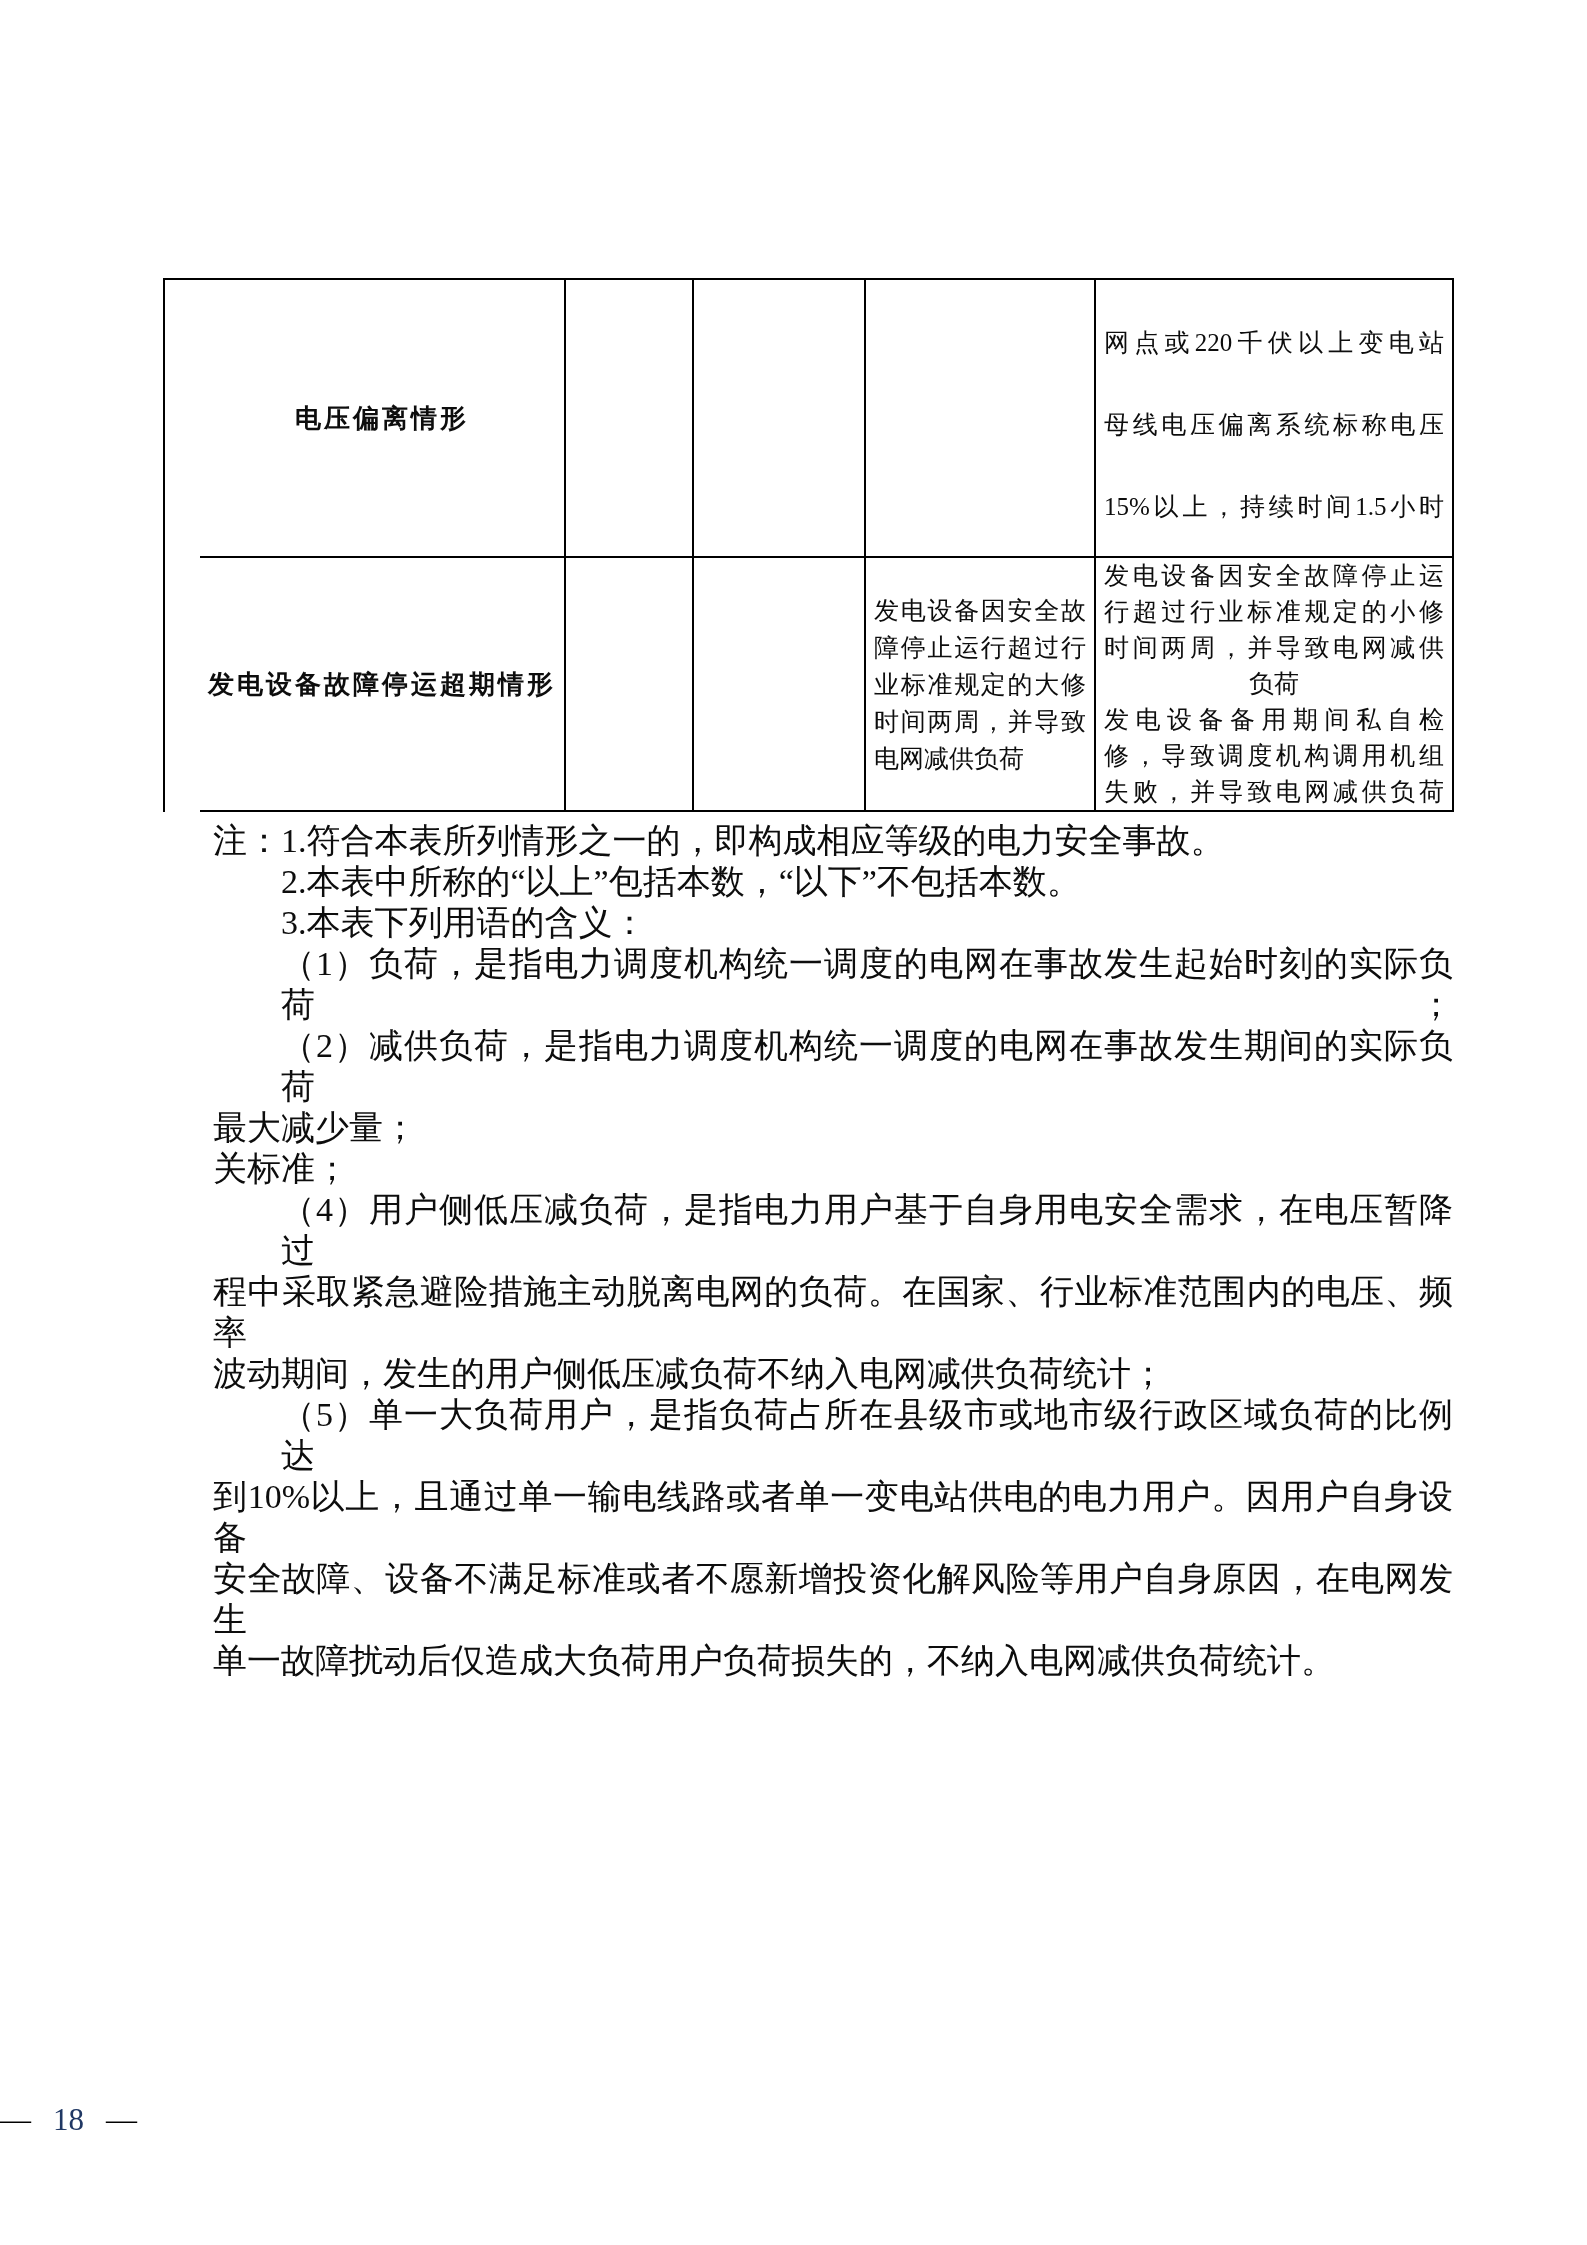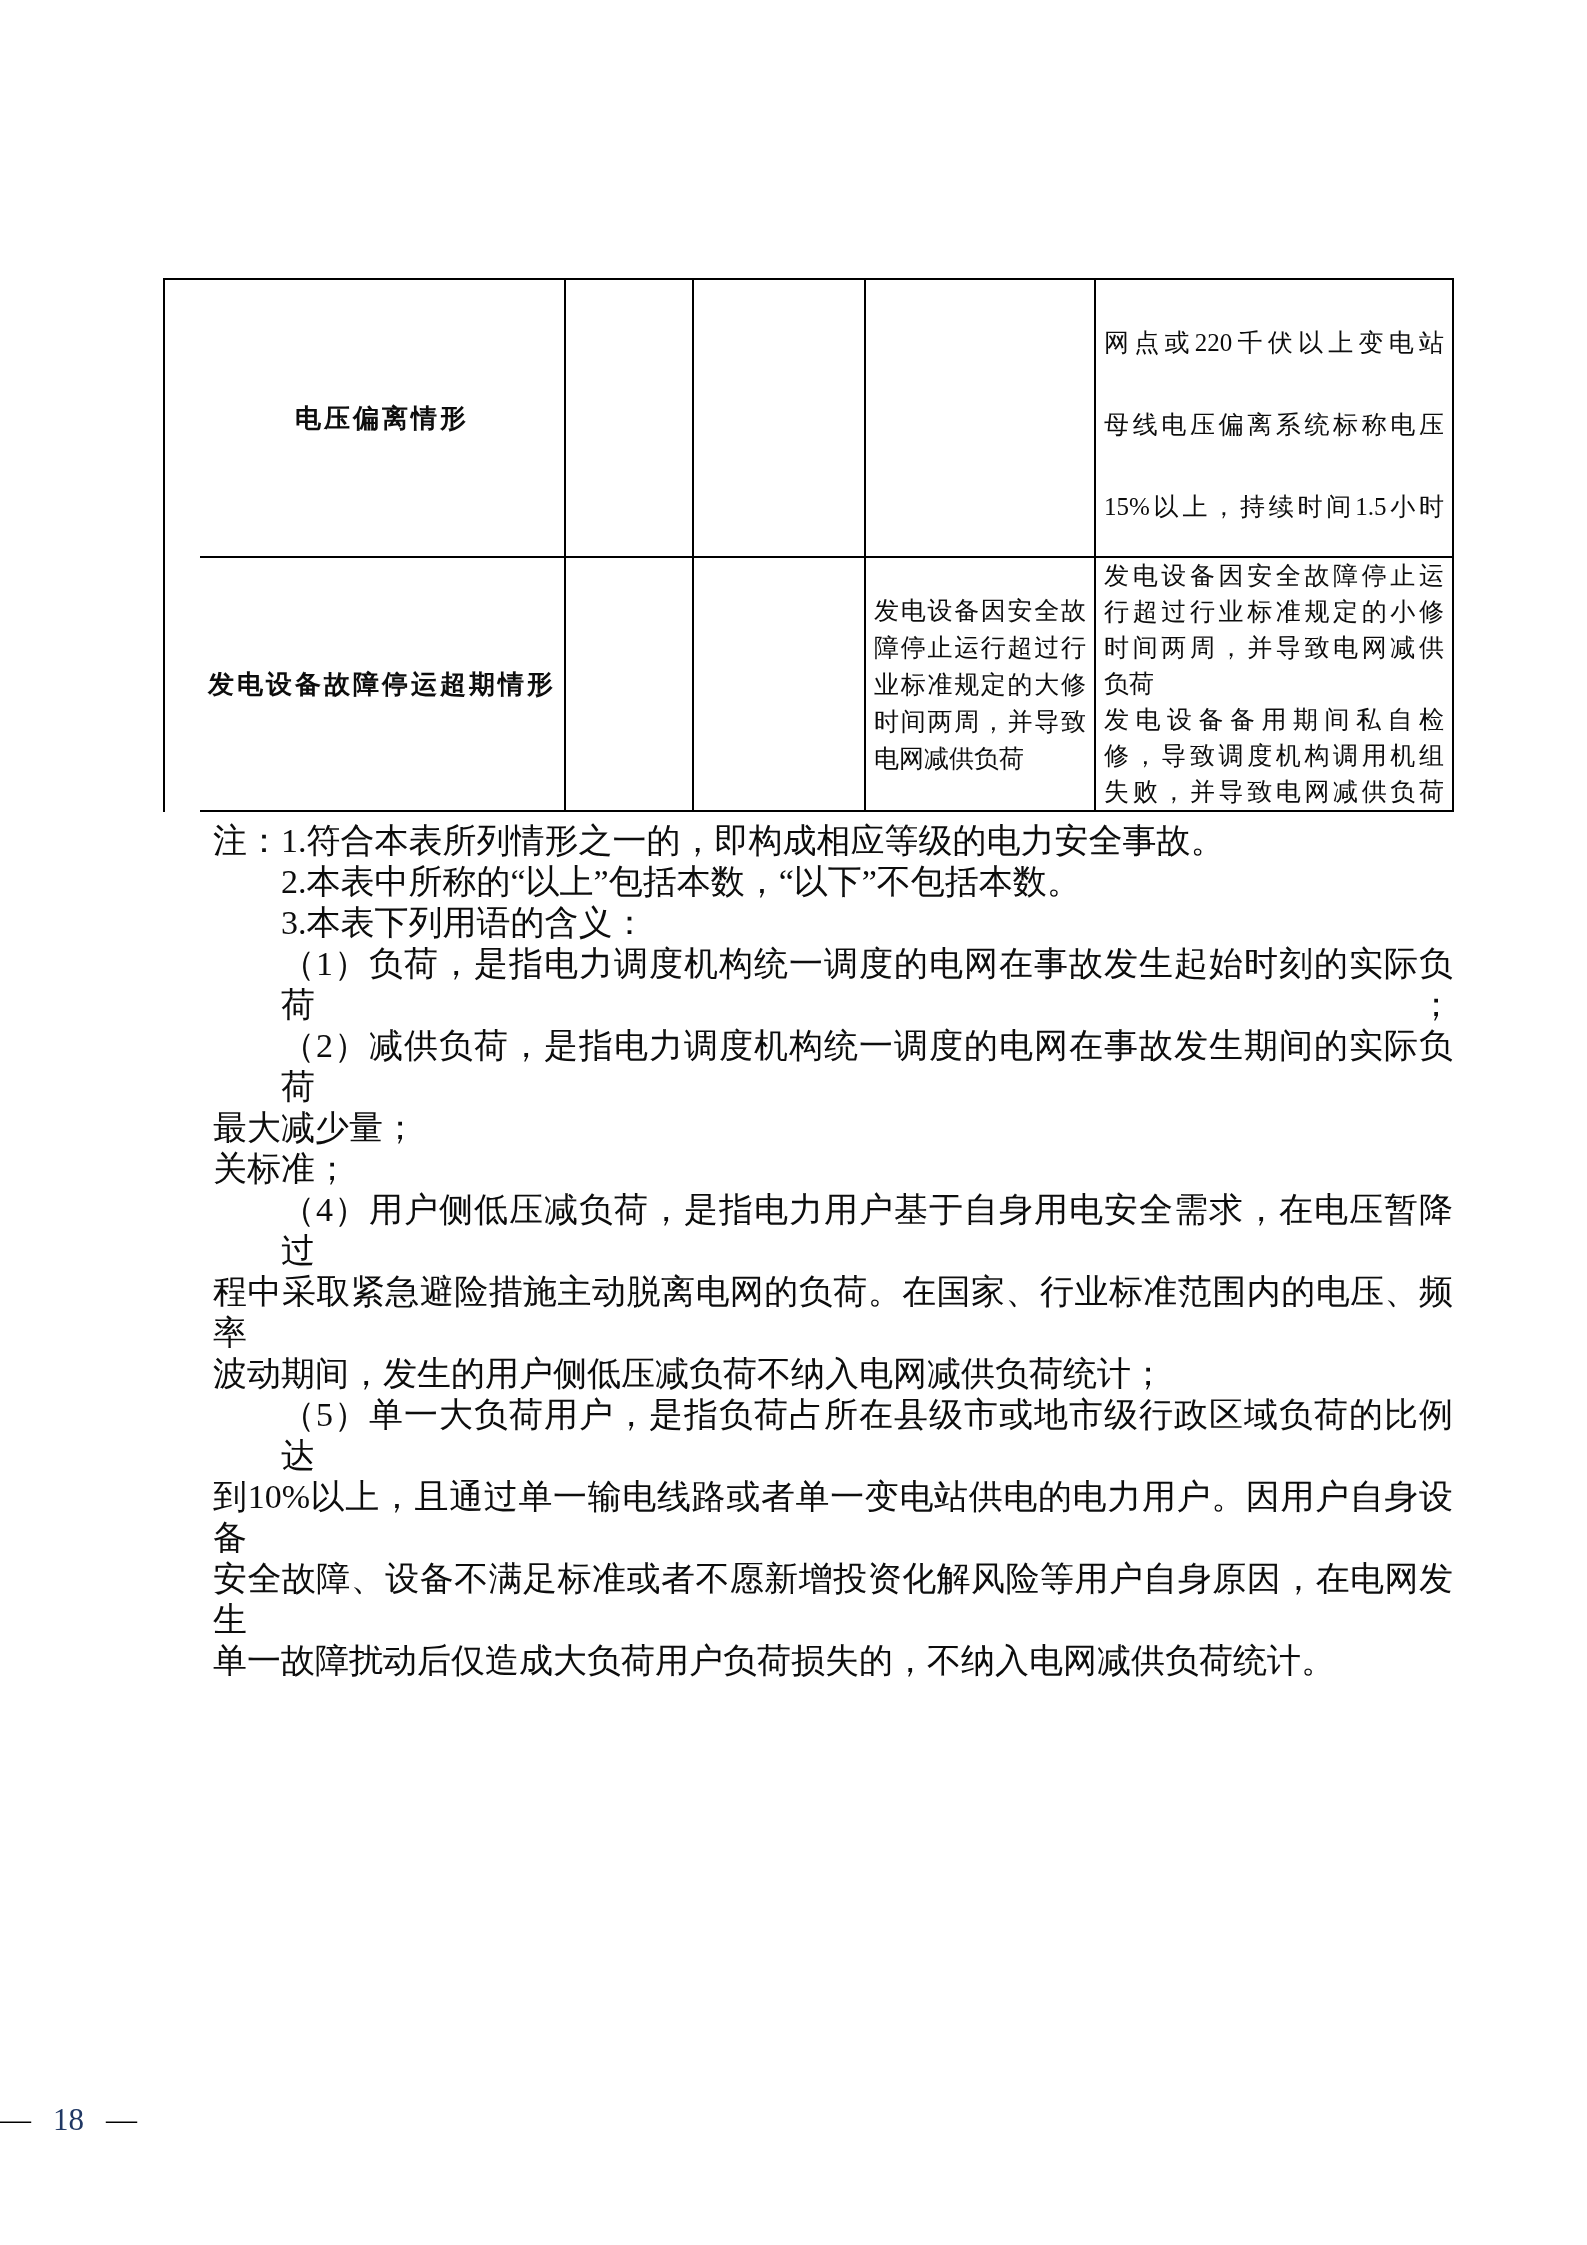--- a/index.html
+++ b/index.html
@@ -44,21 +44,21 @@
   .textcell {
     display: flex;
     flex-direction: column;
     justify-content: center;
     padding: 0 8px;
     font-size: 25px;
   }
   .r1c5 .ln { line-height: 38px; }
   .r1c5 { padding-top: 14px; gap: 44px; }
   .r2c4 .ln { line-height: 37px; }
-  .r2c5 .ln { line-height: 36px; }
+  .r2c5 .ln { line-height: 36px; text-align: center; }
   .ln { width: 100%; }
   .j { text-align: justify; text-align-last: justify; }
 
   
   .notes {
     position: absolute;
     left: 213px;
     top: 820px;
     width: 1240px;
     font-size: 34px;

